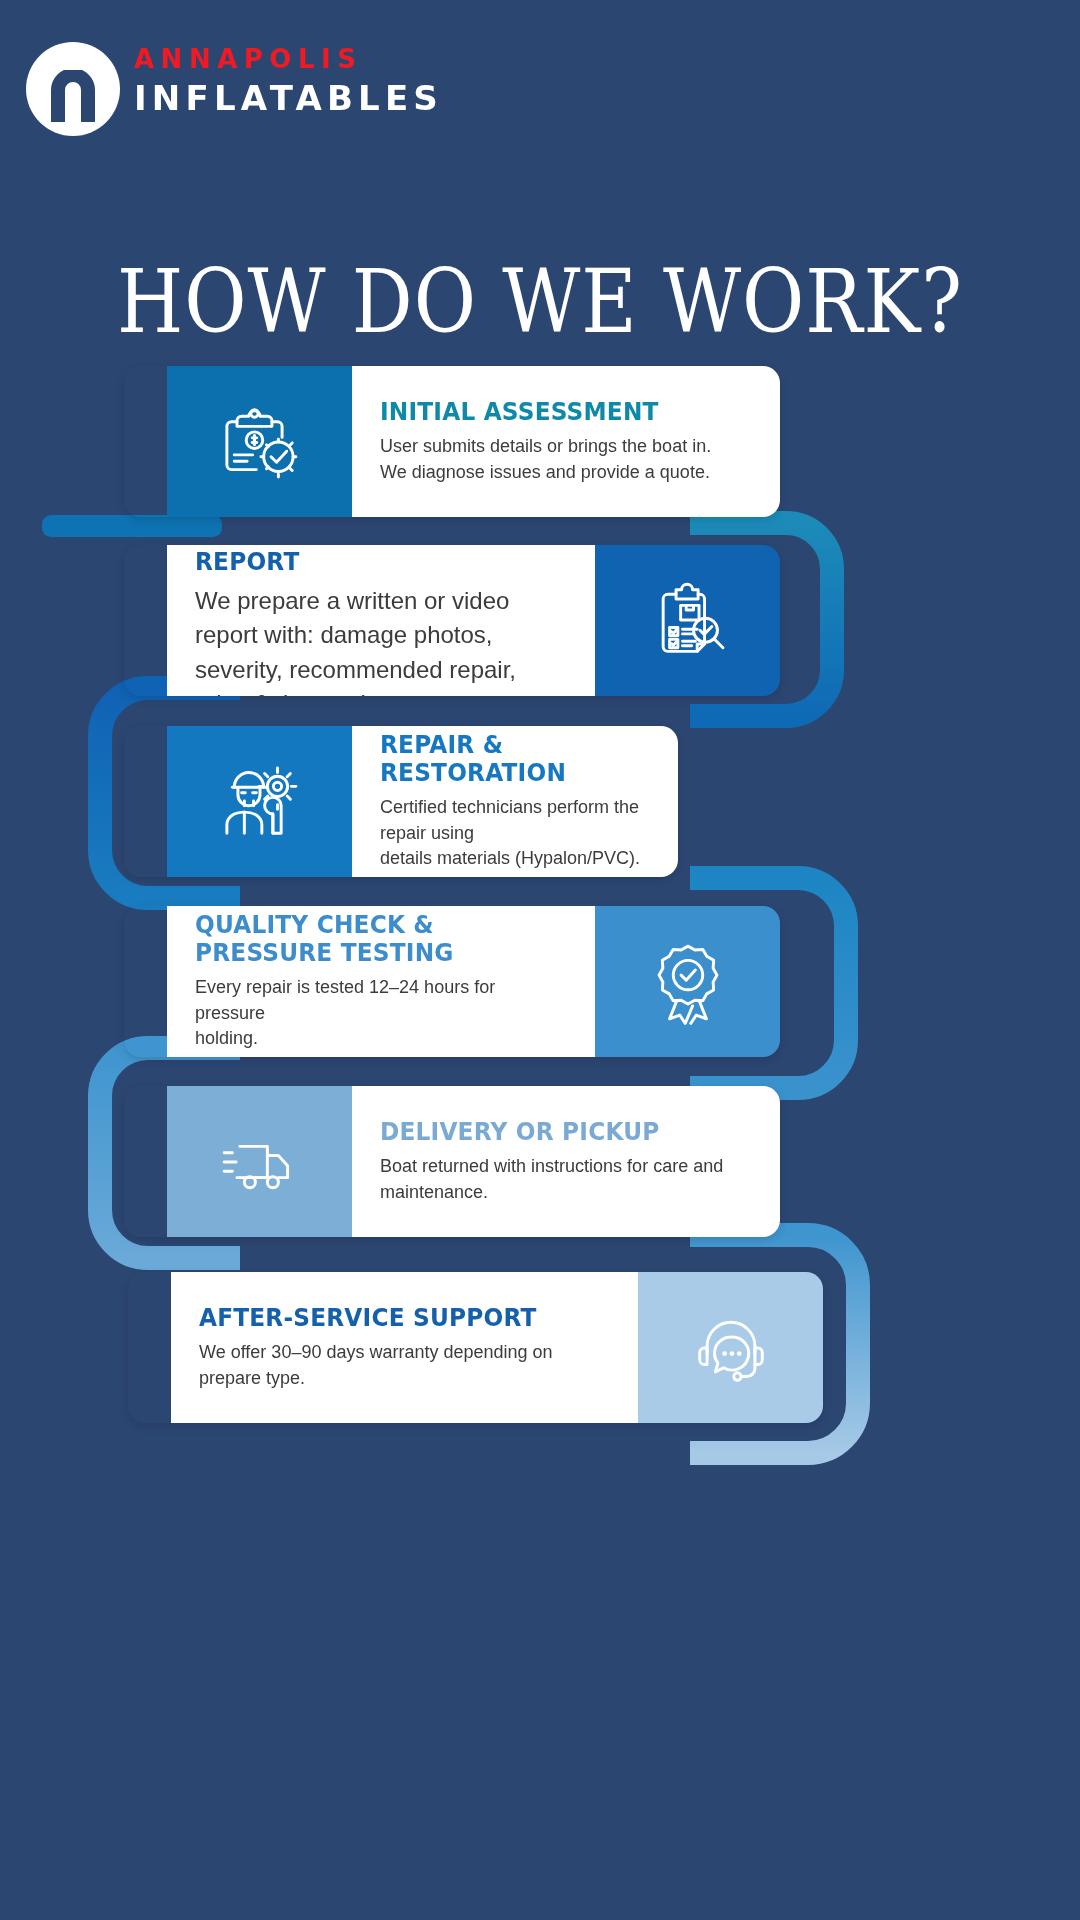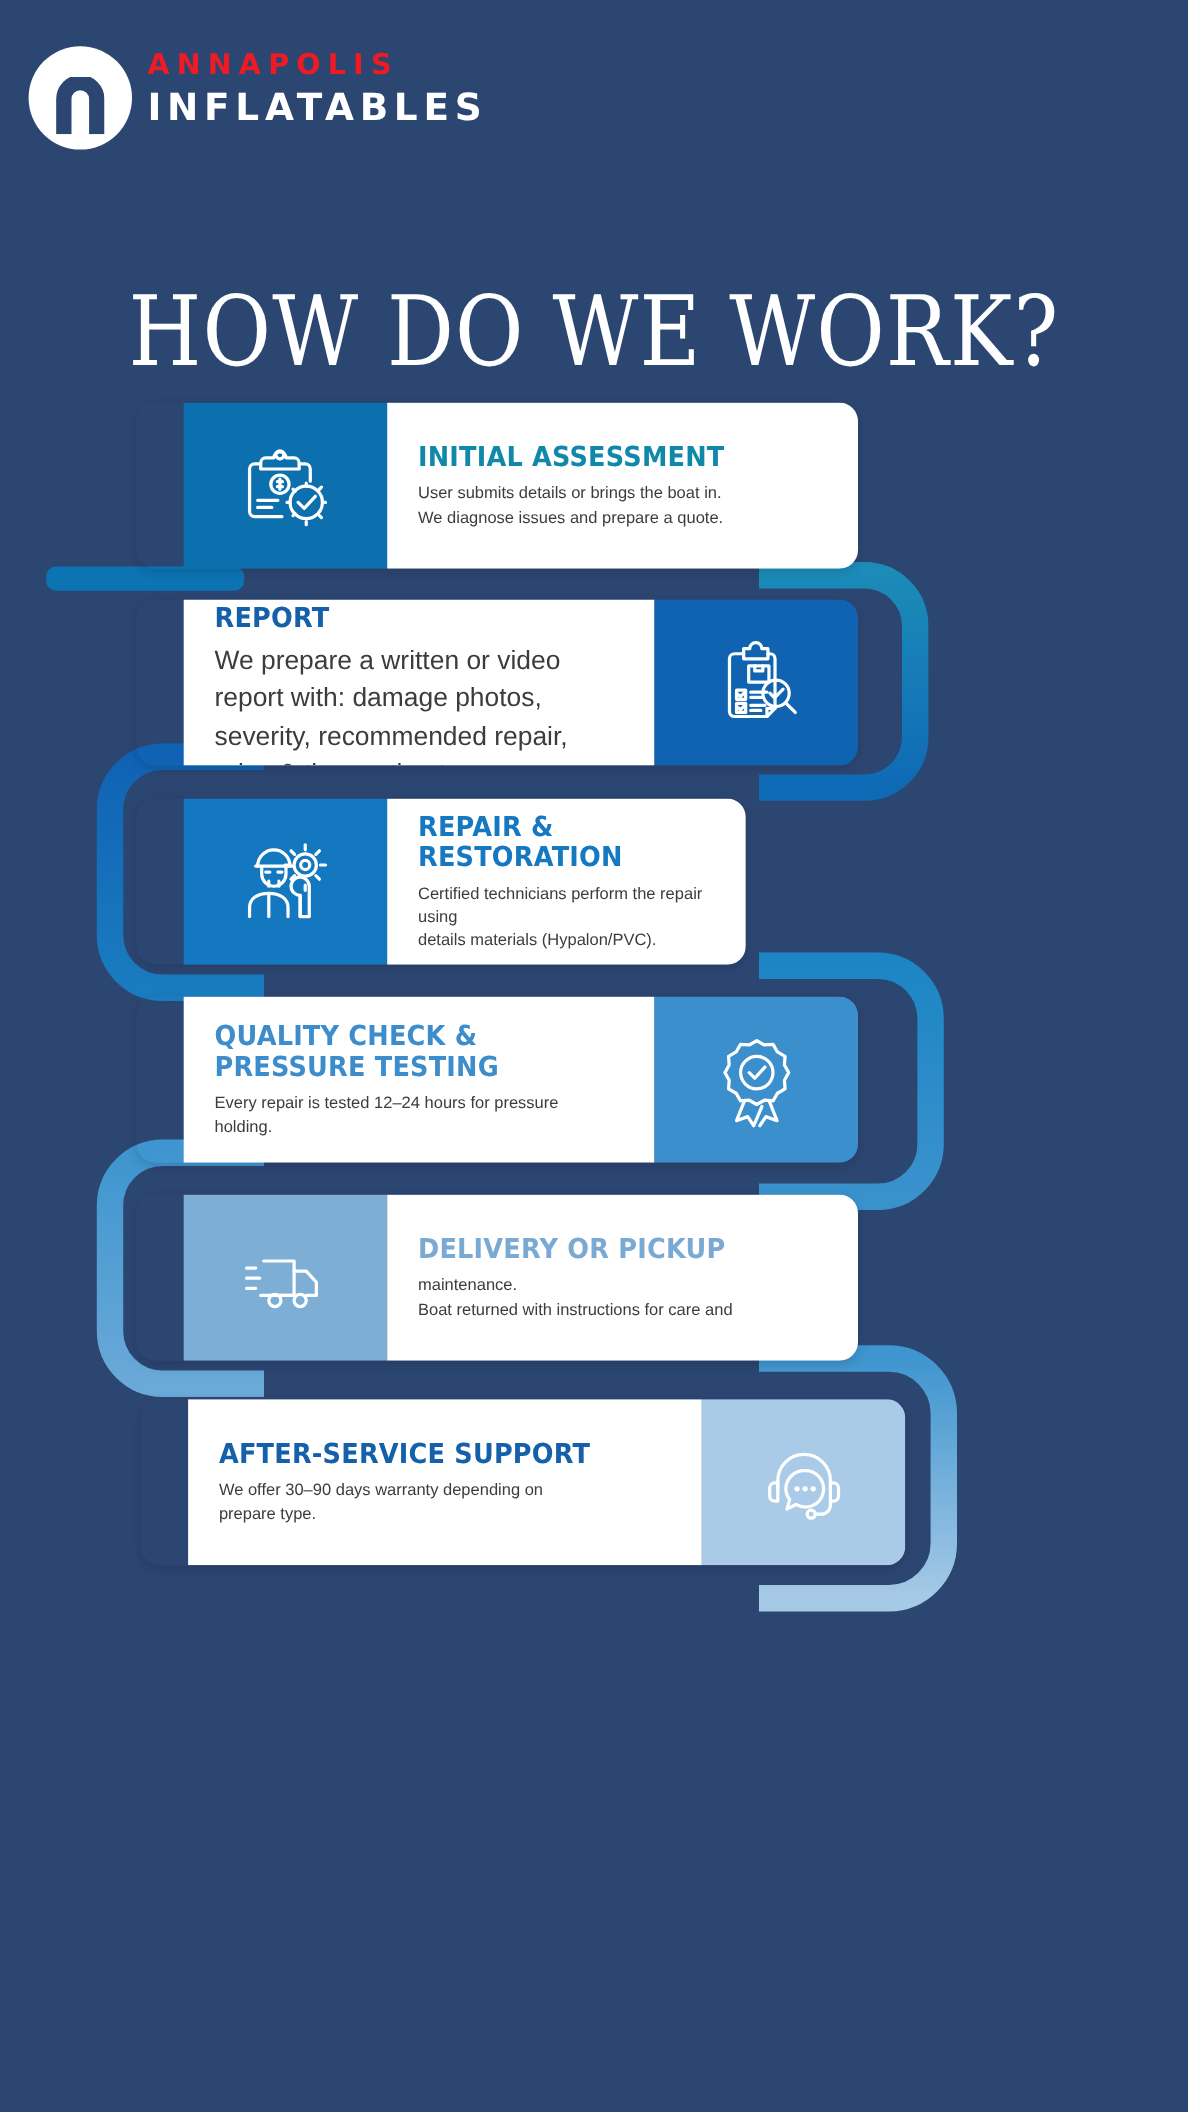--- a/index.html
+++ b/index.html
@@ -34,21 +34,21 @@
   
   .card{position:absolute;z-index:3;height:151px;border-radius:17px;overflow:hidden;
         display:flex;box-shadow:0 3px 10px rgba(0,0,0,.13);padding-left:43px;}
   .icon-pane{width:185px;flex:0 0 185px;display:flex;align-items:center;justify-content:center;}
   .icon-pane svg{width:92px;height:92px;display:block;}
   .body-pane{flex:1;background:#ffffff;display:flex;flex-direction:column;justify-content:center;
              padding:0 28px;}
   .card-title{font-family:"DejaVu Sans",sans-serif;font-weight:700;font-size:25px;
               letter-spacing:.2px;line-height:1.1;margin-bottom:9px;
               transform:scaleX(.93);transform-origin:0 50%;}
-  .card-desc{font-size:15px;line-height:1.42;color:#3c3c3c;
+  .card-desc{font-size:18px;line-height:1.42;color:#3c3c3c;
              font-family:"Liberation Sans",sans-serif;}
   .card-desc span{display:block;}
 </style>
 </head>
 <body>
 
 <div id="stage">
 
   <div class="logo">
     <div class="logo-mark"></div>
@@ -127,21 +127,21 @@
         <path d="M22 64h20M22 71h14"></path>
         <circle cx="70" cy="66" r="16"></circle>
         <path d="M62 66l6 6 11-12"></path>
         <path d="M70 50v-3M70 85v3M54 66h-3M89 66h-3M59 55l-2-2M83 79l2 2M59 77l-2 2M83 53l2-2"></path>
       </svg>
     </div>
     <div class="body-pane">
       <div class="card-title" style="color:#1089a8;">INITIAL ASSESSMENT</div>
       <div class="card-desc">
         <span>User submits details or brings the boat in.</span>
-        <span>We diagnose issues and prepare a quote.</span>
+        <span>We diagnose issues and provide a quote.</span>
       </div>
     </div>
   </div>
 
   <div class="card" style="left:124px;top:545px;width:613px;">
     <div class="body-pane">
       <div class="card-title" style="color:#1560ab;">DETAILED INSPECTION REPORT</div>
       <div class="card-desc" style="font-size:24px;">
         <span>We prepare a written or video report with: damage photos,</span>
         <span>severity, recommended repair, price &amp; time estimate</span>
@@ -220,22 +220,22 @@
         <circle cx="39" cy="72" r="6"></circle>
           <circle cx="64" cy="72" r="6"></circle>
         <path d="M45 67h13"></path>
         <path d="M20 40h-9M24 50h-13M20 60h-9"></path>
         <path d="M28 67h-3"></path>
       </svg>
     </div>
     <div class="body-pane">
       <div class="card-title" style="color:#7aa9d4;">DELIVERY OR PICKUP</div>
       <div class="card-desc">
+        <span>Boat returned with instructions for care and</span>
         <span>maintenance.</span>
-        <span>Boat returned with instructions for care and</span>
       </div>
     </div>
   </div>
 
   <div class="card" style="left:128px;top:1272px;width:652px;">
     <div class="body-pane">
       <div class="card-title" style="color:#1560ab;">AFTER-SERVICE SUPPORT</div>
       <div class="card-desc">
         <span>We offer 30–90 days warranty depending on</span>
         <span>prepare type.</span>

